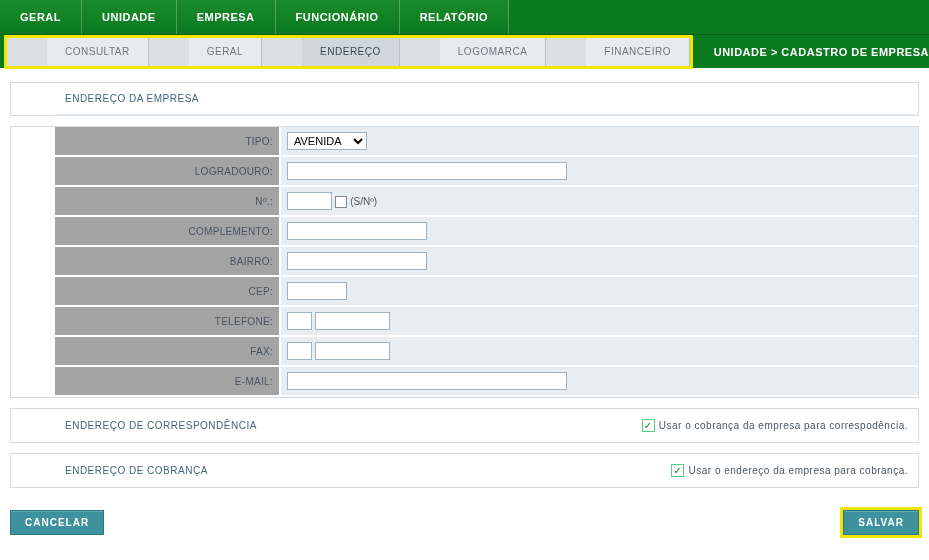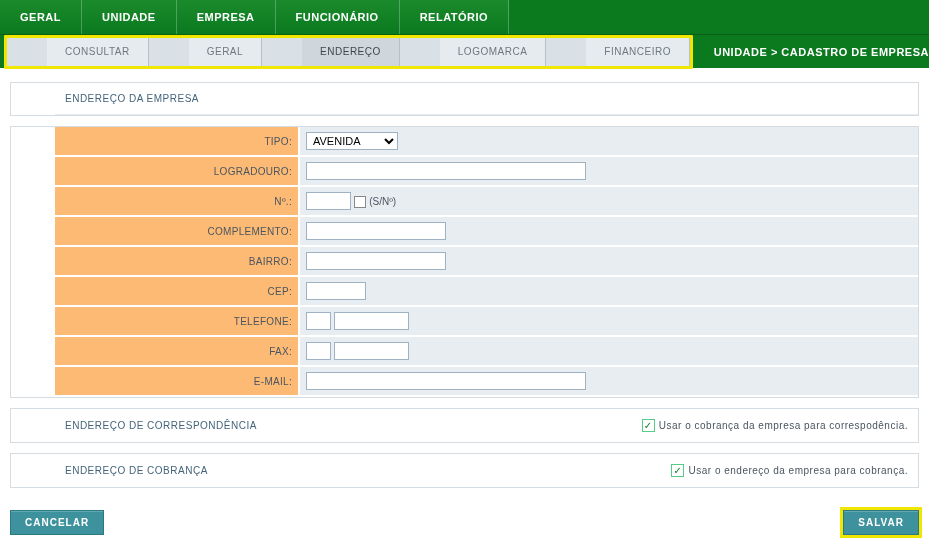--- a/index.html
+++ b/index.html
@@ -89,22 +89,22 @@
   }
   .panel-h.flex-only { border-bottom: none; }
   .form-table {
     width: 100%;
     border-collapse: collapse;
     background: #e8edf1;
   }
   .form-table tr { border-bottom: 2px solid #fff; }
   .form-table td { padding: 5px 6px; vertical-align: middle; }
   .form-table td.label {
-    width: 244px;
-    background: #fdba74;
+    width: 225px;
+    background: #a3a3a3;
     text-align: right;
     color: #4a5560;
     font-size: 10px;
     letter-spacing: 0.3px;
     border-right: 2px solid #fff;
   }
   .form-table td.field { background: #e8edf1; }
   input[type=text], select {
     font-family: inherit;
     font-size: 11px;
@@ -166,21 +166,21 @@
   <div class="panel">
     <div class="panel-h">ENDEREÇO DA EMPRESA</div>
   </div>
 
   <div class="panel">
     <table class="form-table">
       <tbody>
           <tr>
         <td class="label">TIPO:</td>
         <td class="field">
-          <select style="width:92px;">
+          <select style="width:80px;">
             <option>AVENIDA</option>
           </select>
         </td>
       </tr>
       <tr>
         <td class="label">LOGRADOURO:</td>
         <td class="field"><input type="text" style="width: 280px;"></td>
       </tr>
       <tr>
         <td class="label">Nº.:</td>

